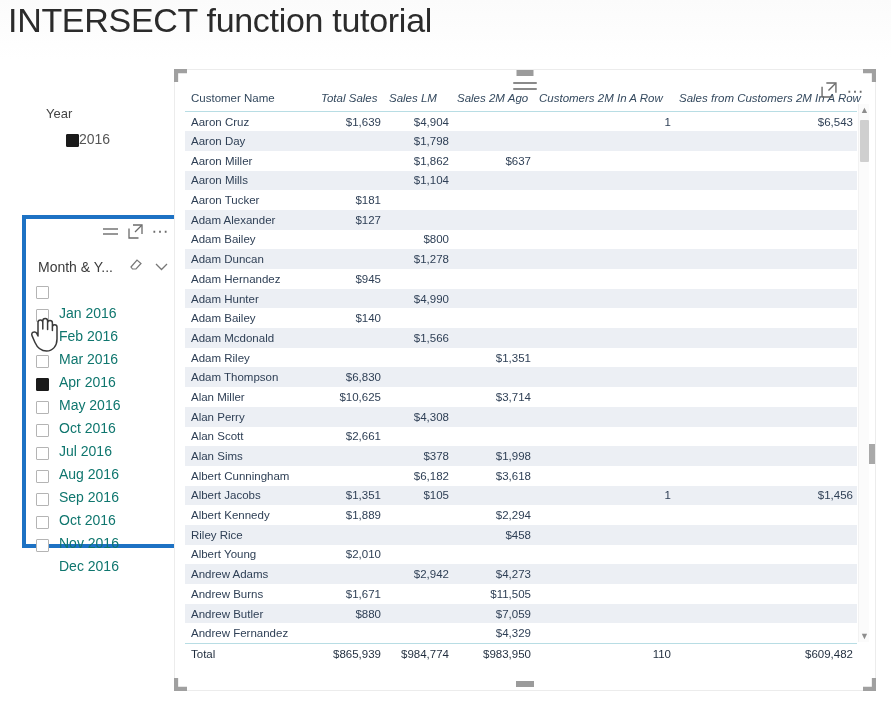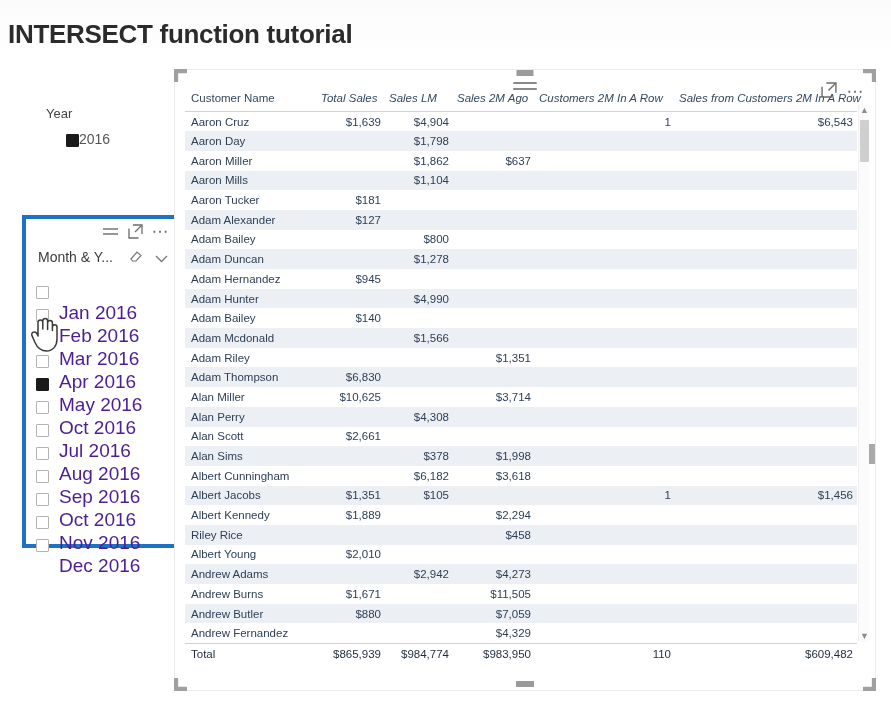--- a/index.html
+++ b/index.html
@@ -12,23 +12,23 @@
   }
   #page {
     position: relative;
     width: 891px; height: 713px;
     background: linear-gradient(to bottom, #fbfbfb 0px, #ffffff 60px, #ffffff 100%);
   }
 
   
   #title {
     position: absolute;
-    left: 8px; top: 19px;
-    font-size: 26px;
-    font-weight: bold;
+    left: 8px; top: 1px;
+    font-size: 34px;
+    font-weight: normal;
     color: #2b2b2b;
     letter-spacing: -0.3px;
     white-space: nowrap;
   }
 
   
   #year-slicer {
     position: absolute;
     left: 46px; top: 106px;
     width: 120px;
@@ -78,21 +78,21 @@
     color: #6b6b6b;
   }
   .ico-focus svg, .ico-filtermenu svg { display: block; }
   .ico-dots {
     font-size: 17px; line-height: 10px;
     letter-spacing: 1.5px;
     color: #6b6b6b;
   }
   #month-slicer-titlebar {
     position: relative;
-    display: flex; align-items: flex-start;
+    display: flex; align-items: flex-end;
     padding: 0 8px 0 12px;
     height: 26px;
   }
   #month-slicer-titlebar .mtitle {
     font-size: 14px;
     color: #3b3b3b;
   }
   #month-slicer-titlebar .thead-icons {
     margin-left: auto;
     display: flex; align-items: center; gap: 12px;
@@ -100,22 +100,22 @@
   }
   #month-list {
     padding: 6px 0 0 10px;
   }
   .m-row {
     display: flex; align-items: center;
     gap: 10px;
     height: 23px;
   }
   .m-row .m-label {
-    font-size: 19px;
-    color: #4c1d95;
+    font-size: 14px;
+    color: #0f766e;
     margin-top: 40px;
   }
   
   #hand-cursor {
     position: absolute;
     left: 29px; top: 316px;
     width: 34px; height: 38px;
     pointer-events: none;
   }
 

